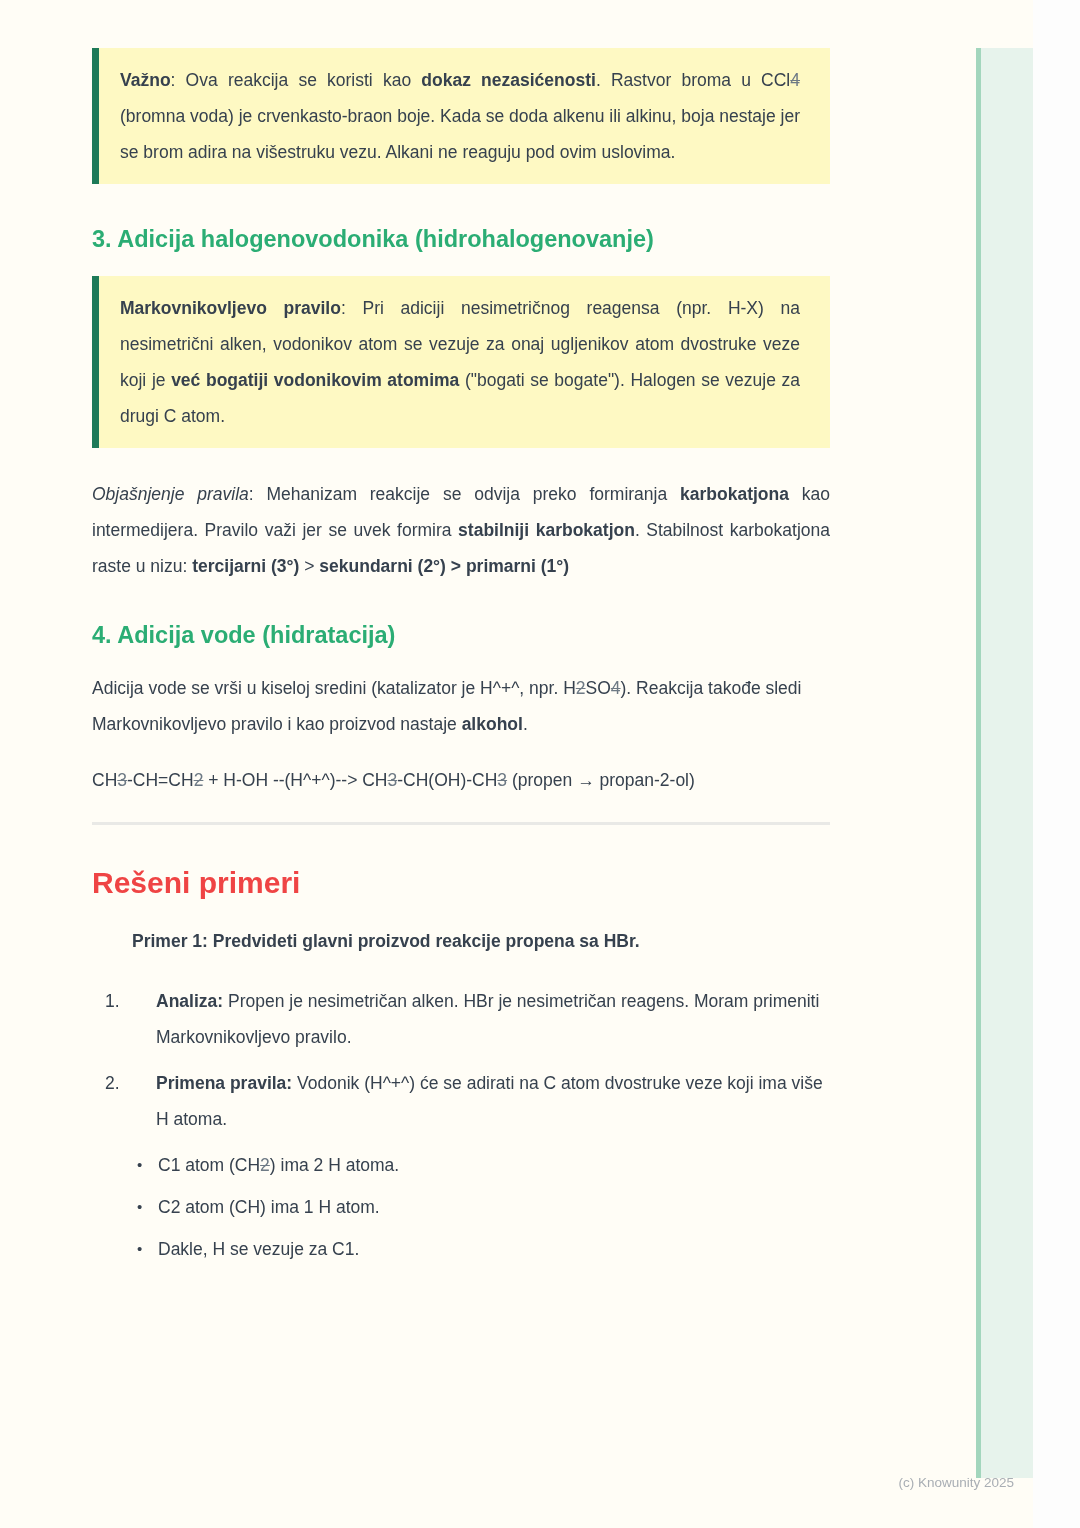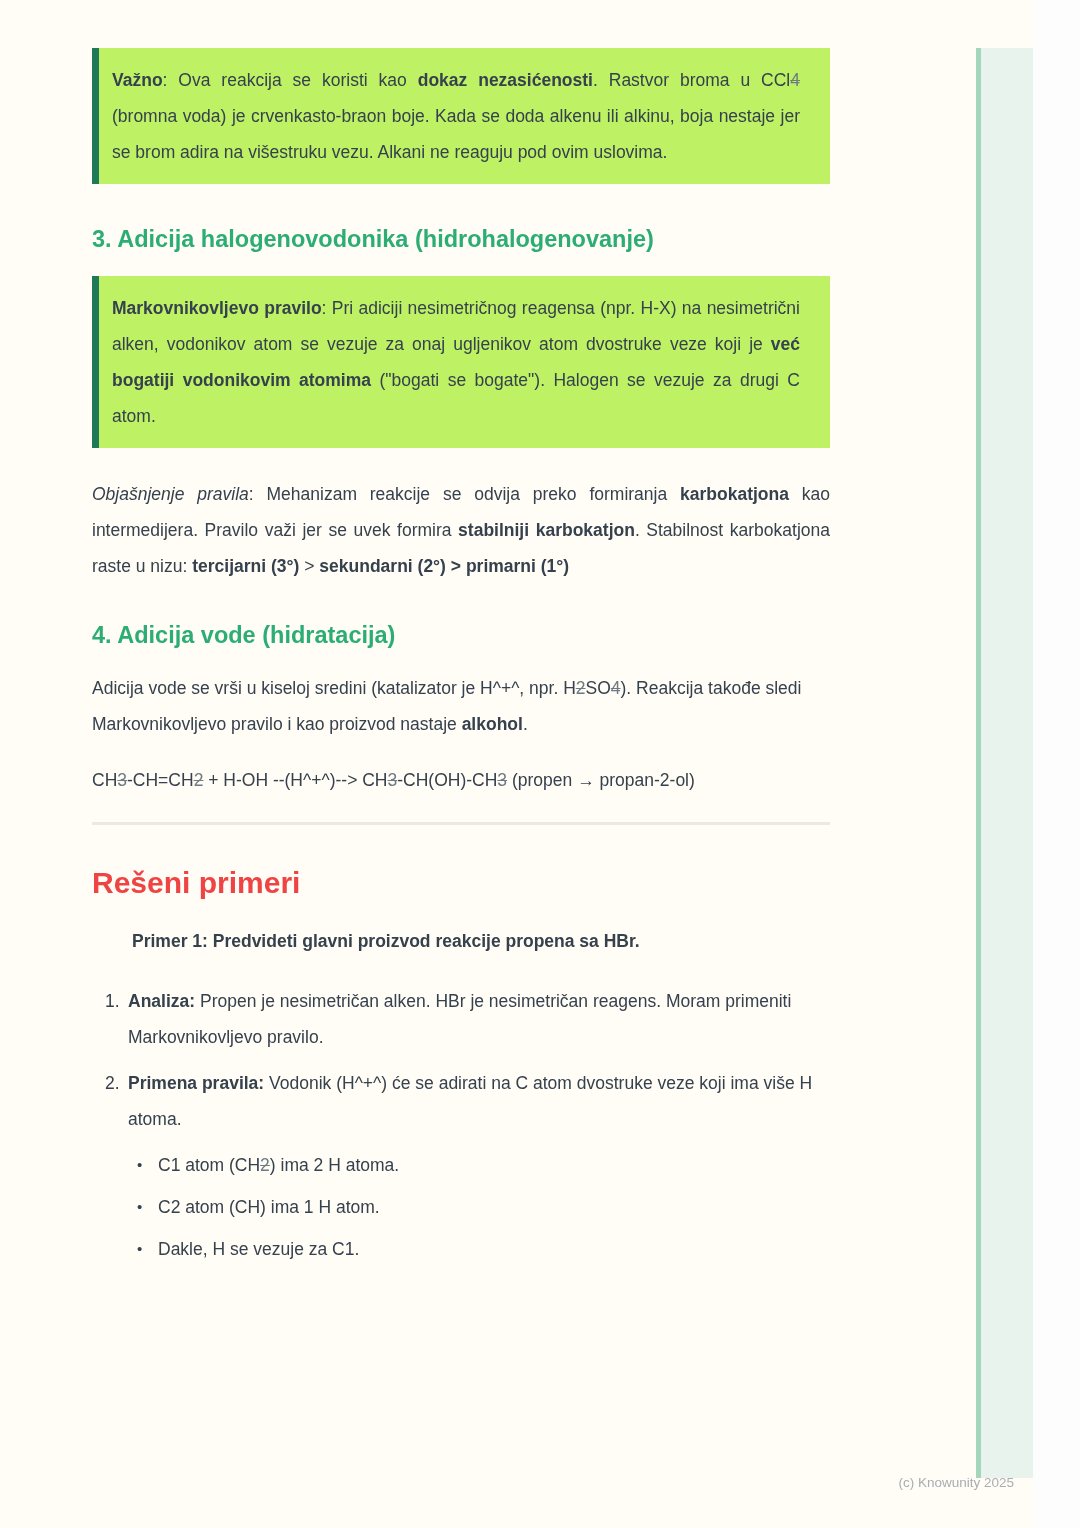--- a/index.html
+++ b/index.html
@@ -24,23 +24,23 @@
   }
   .watermark{
     position:absolute;top:1475px;right:66px;
     font-size:13.5px;color:#a9aeb4;z-index:3;
   }
   .content{
     position:absolute;left:92px;top:48px;width:738px;
     font-size:17.5px;line-height:36px;color:#36414e;z-index:2;
   }
   .callout{
-    background:#bef264;
+    background:#fef9c3;
     border-left:7px solid #1e7a58;
-    padding:14px 30px 14px 13px;
+    padding:14px 30px 14px 21px;
   }
   .callout.first{margin-bottom:40px;}
   .callout.rule{margin-bottom:28px;}
   .h2{
     color:#2bad74;font-size:23.5px;line-height:30px;font-weight:700;
     margin:0 0 22px 0;
   }
   .h2.sec4{margin-bottom:20px;}
   .h1{
     color:#ef4444;font-size:30px;line-height:40px;font-weight:700;
@@ -57,21 +57,21 @@
   .b{font-weight:700;}
   .i{font-style:italic;}
   .strike{color:#6e7a85;text-decoration:line-through;}
   .divider{
     border:none;border-top:3px solid #e9e9e6;
     margin:24px 0 38px 0;
   }
   .olist{margin:0 0 0 13px;}
   .olitem{display:flex;margin-bottom:10px;}
   .olitem .marker{flex:none;width:23px;}
-  .olitem .li-text{flex:1;}
+  .olitem .li-text{flex:1;margin-left:28px;}
   .bullets{margin-left:32px;}
   .bullet-item{display:flex;margin:6px 0;}
   .bullet-item .marker{flex:none;width:21px;font-size:15px;}
   .bullet-item .li-text{flex:1;}
 </style>
 </head>
 <body>
 
 <div class="page">
 

